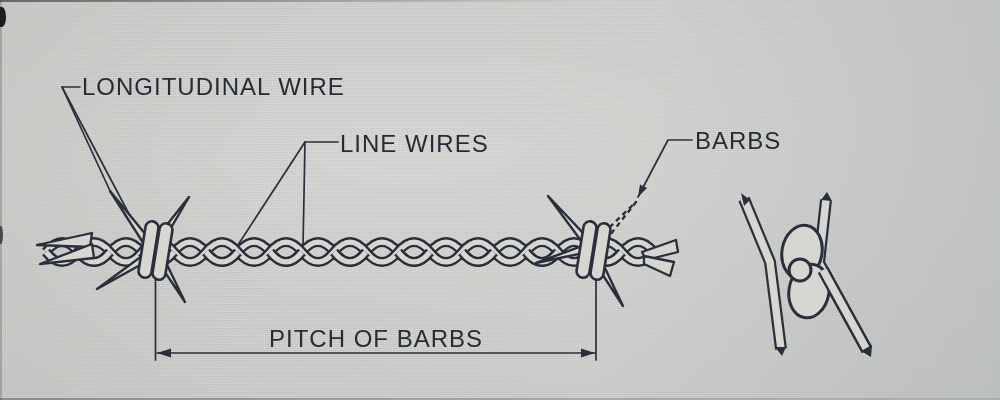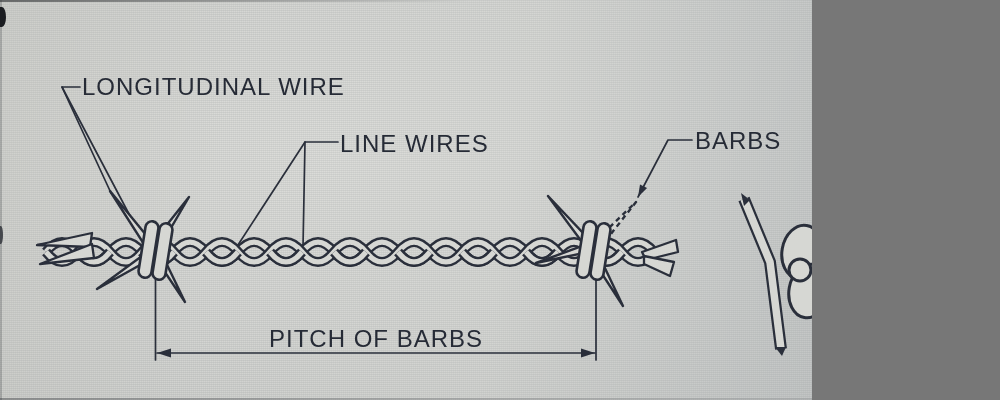--- a/index.html
+++ b/index.html
@@ -3,21 +3,21 @@
 <meta charset="utf-8">
 <style>
   :root{
     --paper:#d2d3cf;
     --paper-light:#d6d7d3;
     --ink:#2a2f3b;
   }
   html,body{margin:0;padding:0;background:#777;}
   .stage{
     position:relative;
-    width:812px;height:400px;
+    width:1000px;height:400px;
     overflow:hidden;
     background-color:var(--paper);
     background-image:
       linear-gradient(100deg, rgba(186,187,181,.28) 0%, rgba(214,215,211,0) 28%, rgba(210,212,208,.18) 62%, rgba(166,172,176,.30) 100%),
       radial-gradient(140% 110% at 42% 38%, rgba(255,255,255,.10), rgba(92,97,104,.12)),
       repeating-linear-gradient(0deg, rgba(255,255,255,.09) 0 1px, rgba(125,129,134,.10) 1px 2px),
       repeating-linear-gradient(90deg, rgba(255,255,255,.05) 0 1px, rgba(118,122,127,.07) 1px 2px);
     font-family:"Liberation Sans","DejaVu Sans",sans-serif;
   }
   .stage::before{ 

